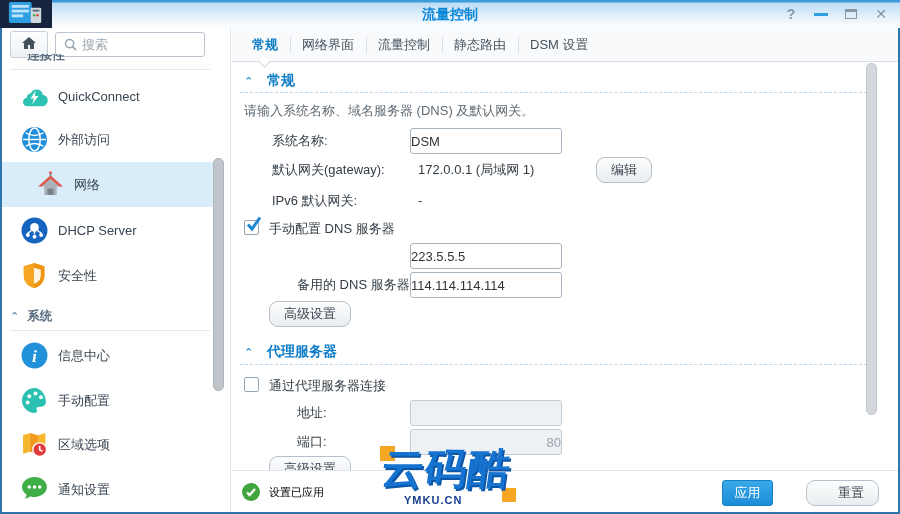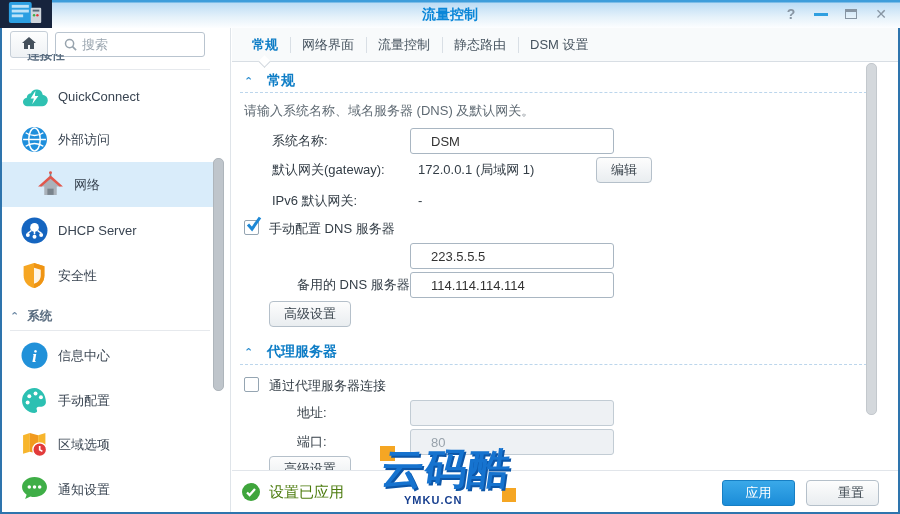--- a/index.html
+++ b/index.html
@@ -59,40 +59,40 @@
   .notch { position:absolute; left:28px; top:29px; width:9px; height:9px; background:#fff;
     transform:rotate(45deg); border-right:1px solid #cfd6dd; border-bottom:1px solid #cfd6dd; z-index:3; }
 
   .sec-heading { position:absolute; left:12px; font-size:14px; font-weight:bold; color:#0e7dc6; }
   .sec-heading .caret { font-size:11px; margin-right:10px; color:#2f8fd0; cursor:pointer; }
   .dotted { position:absolute; left:8px; width:632px; border-top:1px dashed #bcd6ec; }
   .desc { position:absolute; left:12px; font-size:13px; color:#5f6a73; }
 
   .flabel { position:absolute; font-size:13px; color:#333d46; line-height:26px;margin-left:28px; }
   .fvalue { position:absolute; font-size:13px; color:#333d46; line-height:26px; }
-  .tinput { position:absolute; width:204px; height:26px; border:1px solid #a9b6c2; border-radius:3px;
-    padding:0 20px; font-size:13px; color:#333; font-family:inherit; outline:none; background:#fff; }
+  .tinput { position:absolute; width:152px; height:26px; border:1px solid #a9b6c2; border-radius:3px;
+    padding:0 0; font-size:13px; color:#333; font-family:inherit; outline:none; background:#fff; }
   .tinput.dis { background:#eef1f4; border-color:#c2ccd4; color:#98a2ab; }
-  .btn { position:absolute; height:26px; border:1px solid #b5c0ca; border-radius:4px;
+  .btn { position:absolute; height:26px; border:1px solid #b5c0ca; border-radius:9px;
     background:linear-gradient(180deg,#fdfdfd,#e9edf0); font-size:13px; color:#3c464f;
     font-family:inherit; cursor:pointer; padding:0 14px; }
   .cbx { position:absolute; width:15px; height:15px; background:#fff; border:1px solid #95a5b2;
     border-radius:2px; cursor:pointer; }
   .cbx svg { position:absolute; left:0px; top:-6px; overflow:visible; }
   .cbx-lbl { position:absolute; font-size:13px; color:#333d46; }
 
   .vscroll { position:absolute; right:21px; top:34px; width:11px; bottom:42px; background:#fff; }
   .vthumb { position:absolute; left:0; top:1px; width:11px; height:352px; background:#d4d8dc;
     border:1px solid #c3c8cd; border-radius:5px; }
 
   .footer { position:absolute; left:0; right:0; bottom:0; height:42px; background:#fff;
     border-top:1px solid #e1e5ea; z-index:4; }
   .status { position:absolute; left:10px; top:0; height:42px; display:flex; align-items:center; gap:9px; }
-  .status .txt { font-size:15px; color:#4d7c0f; }
-  .btn-apply { position:absolute; left:490px; top:9px; width:73px; height:26px; border-radius:3px;
+  .status .txt { font-size:11px; color:#000000; }
+  .btn-apply { position:absolute; left:490px; top:9px; width:51px; height:26px; border-radius:3px;
     border:1px solid #177fc4; background:linear-gradient(180deg,#3aa9e9,#1b8cd8); color:#fff;
     font-size:13px; font-family:inherit; cursor:pointer; }
   .btn-reset { position:absolute; left:574px; top:9px; width:73px; height:26px;text-align:right; }
 
   
   .watermark { position:absolute; left:374px; top:442px; width:150px; height:70px; z-index:10; pointer-events:none; }
   .wm-sq1 { position:absolute; left:6px; top:4px; width:15px; height:15px; background:#f5a623; }
   .wm-sq2 { position:absolute; left:128px; top:46px; width:14px; height:14px; background:#f5a623; }
   .wm-text { position:absolute; left:8px; top:6px; font-size:42px; font-weight:900; color:#1673cf;
     transform:skewX(-8deg); letter-spacing:1px; text-shadow:2px 2px 0 #0c56a8; line-height:1; }
@@ -319,21 +319,21 @@
     </div>
     <div class="dotted" style="top:336px"></div>
 
     <div class="cbx" style="left:12px; top:349px"></div>
     <div class="cbx-lbl" style="left:37px; top:349px">通过代理服务器连接</div>
 
     <div class="flabel" style="left:37px; top:372px">地址:</div>
     <input class="tinput dis" style="left: 178px; top: 372px;" disabled="" value="">
 
     <div class="flabel" style="left:37px; top:401px">端口:</div>
-    <input class="tinput dis" style="left: 178px; top: 401px;" disabled="" value="80">
+    <input class="tinput dis" style="left: 178px; top: 401px; text-align: right;" disabled="" value="80">
 
     <button class="btn" style="left:37px; top:428px; z-index:1">高级设置</button>
 
     <div class="vscroll">
       <div class="vthumb"></div>
     </div>
 
     <div class="footer">
       <div class="status">
         <svg width="18" height="18" viewBox="0 0 18 18">

